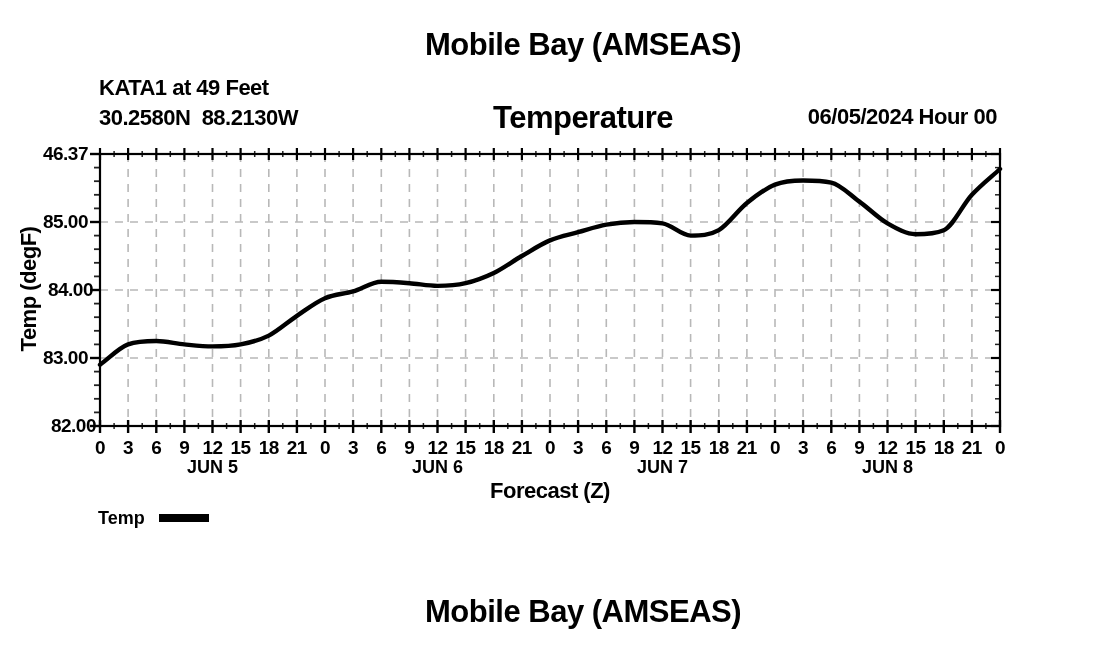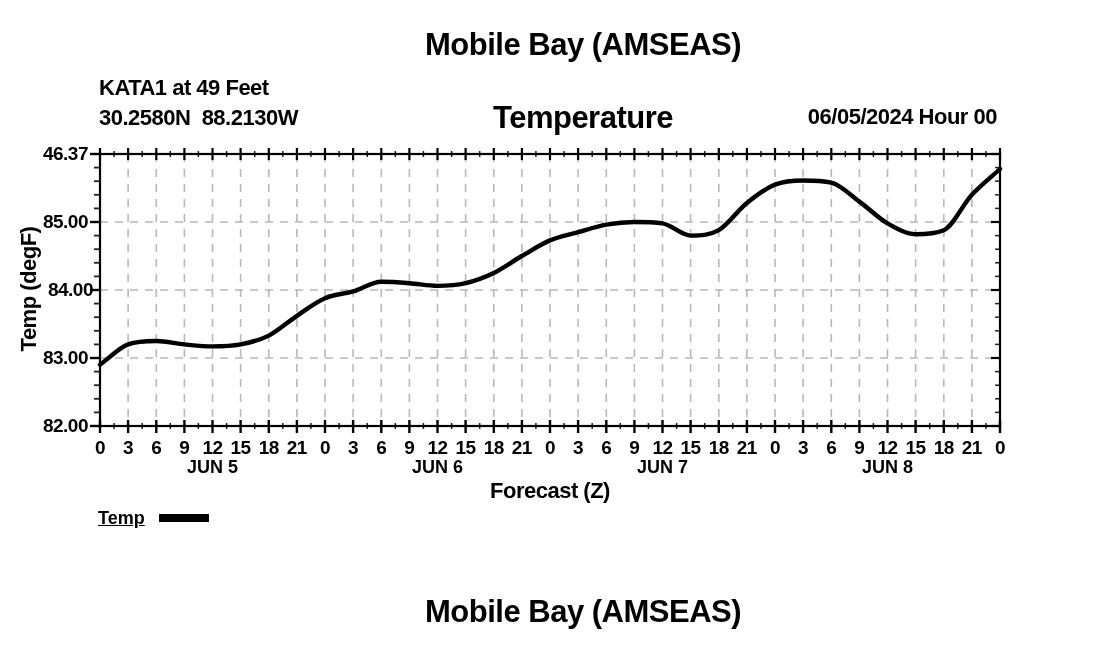--- a/index.html
+++ b/index.html
@@ -14,21 +14,21 @@
   .axis-title{font-size:22px;letter-spacing:-0.5px;}
   #chart-svg{position:absolute;left:0;top:0;width:1100px;height:650px;pointer-events:none;}
   .ylab{position:absolute;width:60px;text-align:right;font-size:19px;letter-spacing:-0.5px;}
   .xlab{position:absolute;width:34px;text-align:center;font-size:19px;letter-spacing:-0.5px;}
   .dlab{position:absolute;width:90px;text-align:center;font-size:18px;}
   .yaxis-title{
     position:absolute;left:29px;top:289px;white-space:nowrap;
     transform:translate(-50%,-50%) rotate(-90deg);
   }
   .legend-row{position:absolute;left:98px;top:507px;display:flex;align-items:center;gap:14px;height:22px;}
-  .legend-row .txt{font-size:18px;text-decoration:underline;}
+  .legend-row .txt{font-size:18px;}
   .legend-row .swatch{display:inline-block;width:50px;height:8px;background:#000;}
 </style>
 </head>
 <body>
 
 <div class="abs ctr big" style="top:27px;">Mobile Bay (AMSEAS)</div>
 <div class="abs hdr" style="left:99px;top:75px;">KATA1 at 49 Feet</div>
 <div class="abs hdr" style="left:99px;top:105px;">30.2580N  88.2130W</div>
 <div class="abs ctr big" style="top:100px;">Temperature</div>
 <div class="abs hdr" style="right:103px;top:104px;text-align:left;">06/05/2024 Hour 00</div>
@@ -241,21 +241,21 @@
     <line x1="985.9" y1="423" x2="985.9" y2="429" stroke="#222222" stroke-width="1.5"></line>
     <line x1="985.9" y1="151" x2="985.9" y2="157" stroke="#222222" stroke-width="1.5"></line>
     <rect x="100" y="154" width="900" height="272" fill="none" stroke="#000000" stroke-width="2.2"></rect>
     <path d="M 100.0 364.8 C 109.4 358.0 118.8 347.8 128.1 344.4 C 137.5 341.0 146.9 341.0 156.3 341.0 C 165.6 341.0 175.0 343.5 184.4 344.4 C 193.8 345.3 203.1 346.4 212.5 346.4 C 221.9 346.4 231.3 346.2 240.6 344.4 C 250.0 342.6 259.4 340.3 268.8 335.6 C 278.1 330.8 287.5 322.1 296.9 315.8 C 306.3 309.6 315.6 302.2 325.0 298.2 C 334.4 294.1 343.8 294.1 353.1 291.4 C 362.5 288.6 371.9 281.8 381.3 281.8 C 390.6 281.8 400.0 282.5 409.4 283.2 C 418.8 283.9 428.1 285.9 437.5 285.9 C 446.9 285.9 456.3 285.4 465.6 283.2 C 475.0 281.0 484.4 277.5 493.8 273.0 C 503.1 268.5 512.5 261.4 521.9 256.0 C 531.3 250.6 540.6 244.3 550.0 240.4 C 559.4 236.4 568.8 234.8 578.1 232.2 C 587.5 229.6 596.9 226.4 606.3 224.7 C 615.6 223.0 625.0 222.0 634.4 222.0 C 643.8 222.0 653.1 222.0 662.5 223.4 C 671.9 224.7 681.3 235.6 690.6 235.6 C 700.0 235.6 709.4 235.6 718.8 230.2 C 728.1 224.7 737.5 210.6 746.9 203.0 C 756.3 195.4 765.6 188.3 775.0 184.6 C 784.4 180.9 793.8 180.5 803.1 180.5 C 812.5 180.5 821.9 180.5 831.3 182.6 C 840.6 184.6 850.0 194.8 859.4 201.6 C 868.8 208.4 878.1 217.9 887.5 223.4 C 896.9 228.8 906.3 234.2 915.6 234.2 C 925.0 234.2 934.4 234.2 943.8 230.2 C 953.1 226.1 962.5 205.0 971.9 194.8 C 981.3 184.6 990.6 177.6 1000.0 169.0" fill="none" stroke="#000000" stroke-width="4.4" stroke-linecap="round" stroke-linejoin="round"></path>
   </svg>
 
 <div class="yaxis-title axis-title">Temp (degF)</div>
 <div class="abs ctr axis-title" style="top:478px;text-align:center;">Forecast (Z)</div>
 
 <div id="ylabels">
-    <span class="ylab" style="left: 28px; top: 415px;">82.00</span>
+    <span class="ylab" style="left: 36px; top: 415px;">82.00</span>
     <span class="ylab" style="left: 28px; top: 347px;">83.00</span>
     <span class="ylab" style="left: 33px; top: 279px;">84.00</span>
     <span class="ylab" style="left: 28px; top: 211px;">85.00</span>
     <span class="ylab" style="left: 28px; top: 143px;">46.37</span>
   </div>
 <div id="xlabels">
     <span class="xlab" style="left: 83px; top: 437px;">0</span>
     <span class="xlab" style="left: 111.125px; top: 437px;">3</span>
     <span class="xlab" style="left: 139.25px; top: 437px;">6</span>
     <span class="xlab" style="left: 167.375px; top: 437px;">9</span>

